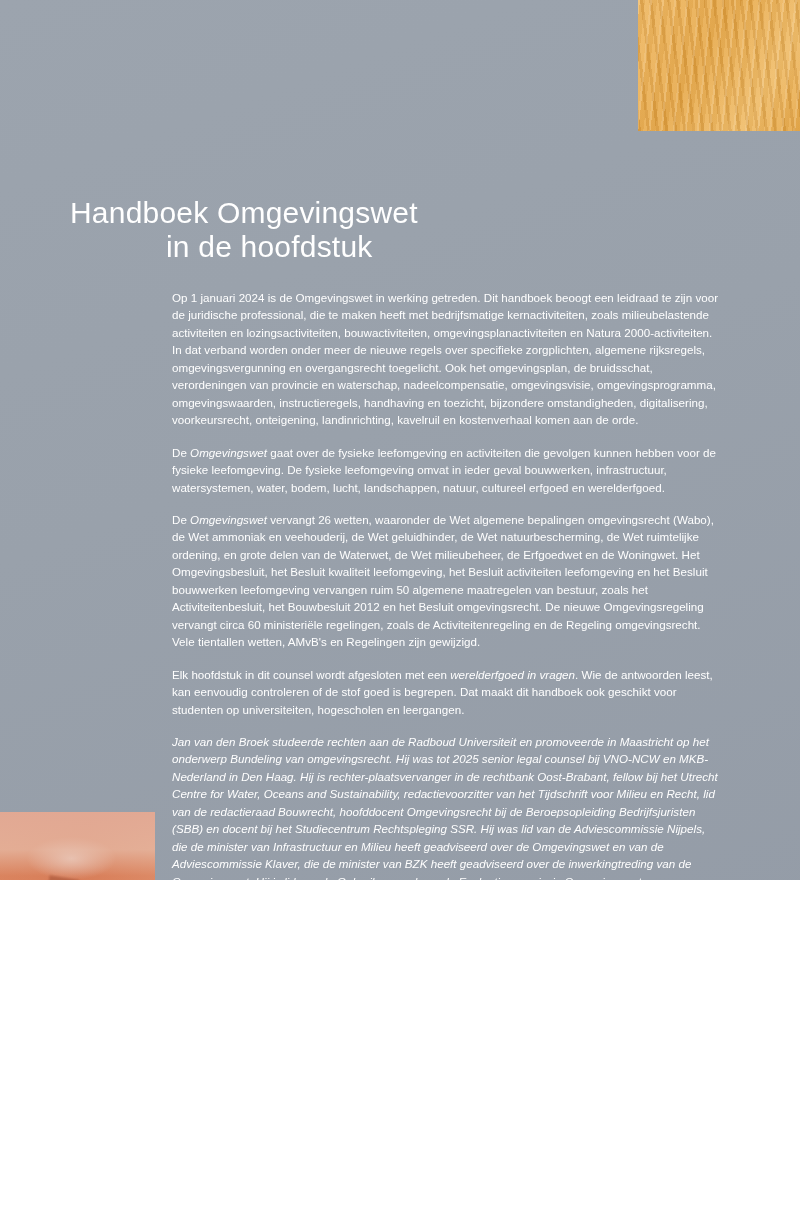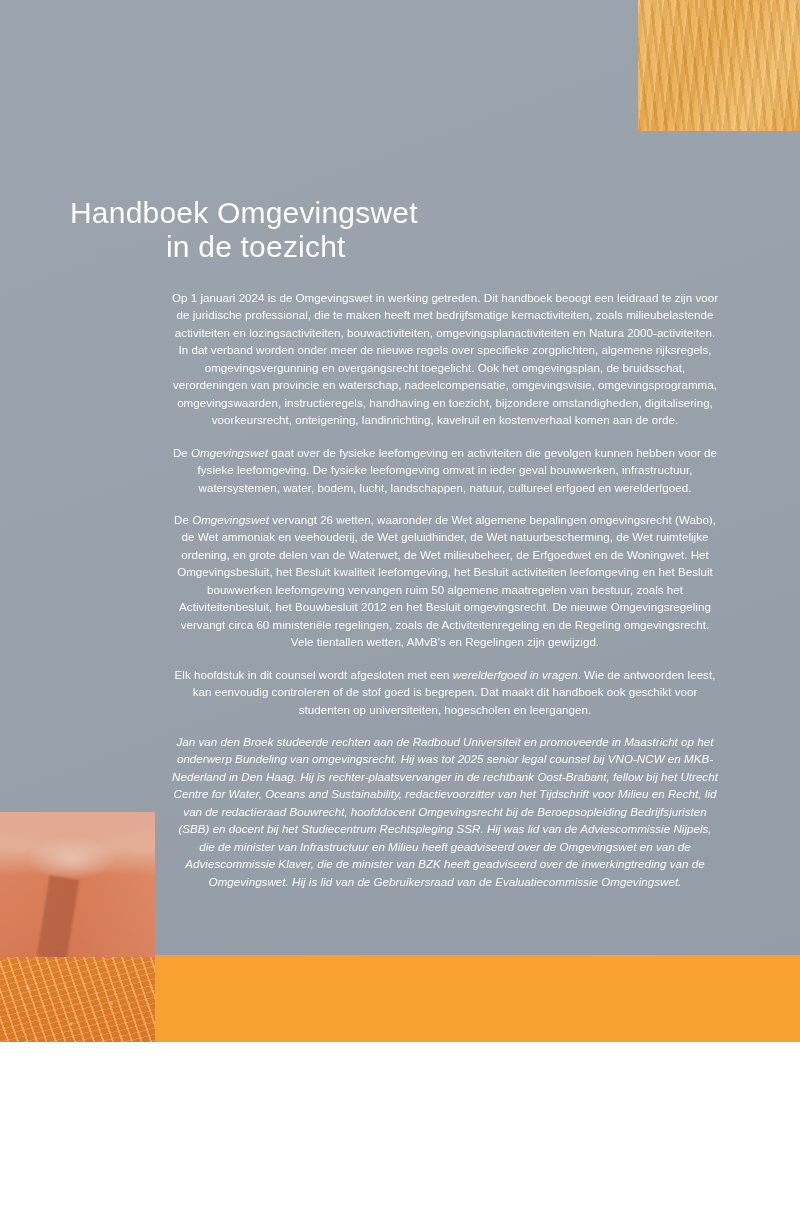--- a/index.html
+++ b/index.html
@@ -7,21 +7,21 @@
     padding: 0;
     background: #ffffff;
   }
   body {
     font-family: "Liberation Sans", sans-serif;
   }
 
   .cover {
     position: relative;
     width: 800px;
-    height: 1042px;
+    height: 880px;
     overflow: hidden;
     background: #0c4a6e;
   }
 
   
   .bg-gray {
     position: absolute;
     left: 0; top: 0;
     width: 800px;
     height: 958px;
@@ -137,21 +137,21 @@
     left: 172px;
     top: 289px;
     width: 562px;
   }
   .copy p {
     margin: 0 16px 15px 0;
     color: #ffffff;
     font-size: 11.6px;
     line-height: 17.45px;
     letter-spacing: 0.02px;
-    text-align: center;
+    text-align: left;
   }
   .copy p.bio {
     font-style: italic;
     margin-top: 7px;
     margin-bottom: 0;
   }
   .copy em {
   }
 
   
@@ -230,21 +230,21 @@
 
   <div class="bg-gray"></div>
   <div class="bg-orange"></div>
 
   <div class="photo-topright"></div>
   <div class="photo-midleft"></div>
   <div class="photo-bottomleft"></div>
 
   <div class="title-block">
     <div class="title-line1">Handboek Omgevingswet</div>
-    <div class="title-line2">in de toezicht</div>
+    <div class="title-line2">in de hoofdstuk</div>
   </div>
 
   <div class="copy">
 
     <p>Op 1 januari 2024 is de Omgevingswet in werking getreden. Dit handboek beoogt een leidraad te zijn voor de juridische professional, die te maken heeft met bedrijfsmatige kernactiviteiten, zoals milieubelastende activiteiten en lozingsactiviteiten, bouwactiviteiten, omgevingsplanactiviteiten en Natura 2000-activiteiten. In dat verband worden onder meer de nieuwe regels over specifieke zorgplichten, algemene rijksregels, omgevingsvergunning en overgangsrecht toegelicht. Ook het omgevingsplan, de bruidsschat, verordeningen van provincie en waterschap, nadeelcompensatie, omgevingsvisie, omgevingsprogramma, omgevingswaarden, instructieregels, handhaving en toezicht, bijzondere omstandigheden, digitalisering, voorkeursrecht, onteigening, landinrichting, kavelruil en kostenverhaal komen aan de orde.</p>
 
     <p><span>De </span><em>Omgevingswet</em><span> gaat over de fysieke leefomgeving en activiteiten die gevolgen kunnen hebben voor de fysieke leefomgeving. De fysieke leefomgeving omvat in ieder geval bouwwerken, infrastructuur, watersystemen, water, bodem, lucht, landschappen, natuur, cultureel erfgoed en werelderfgoed.</span></p>
 
     <p><span>De </span><em>Omgevingswet</em><span> vervangt 26 wetten, waaronder de Wet algemene bepalingen omgevingsrecht (Wabo), de Wet ammoniak en veehouderij, de Wet geluidhinder, de Wet natuurbescherming, de Wet ruimtelijke ordening, en grote delen van de Waterwet, de Wet milieubeheer, de Erfgoedwet en de Woningwet. Het Omgevingsbesluit, het Besluit kwaliteit leefomgeving, het Besluit activiteiten leefomgeving en het Besluit bouwwerken leefomgeving vervangen ruim 50 algemene maatregelen van bestuur, zoals  het Activiteitenbesluit, het Bouwbesluit 2012 en het Besluit omgevingsrecht. De nieuwe Omgevingsregeling vervangt circa 60 ministeriële regelingen, zoals de Activiteitenregeling en de Regeling omgevingsrecht. Vele tientallen wetten, AMvB's en Regelingen zijn gewijzigd.</span></p>
 

